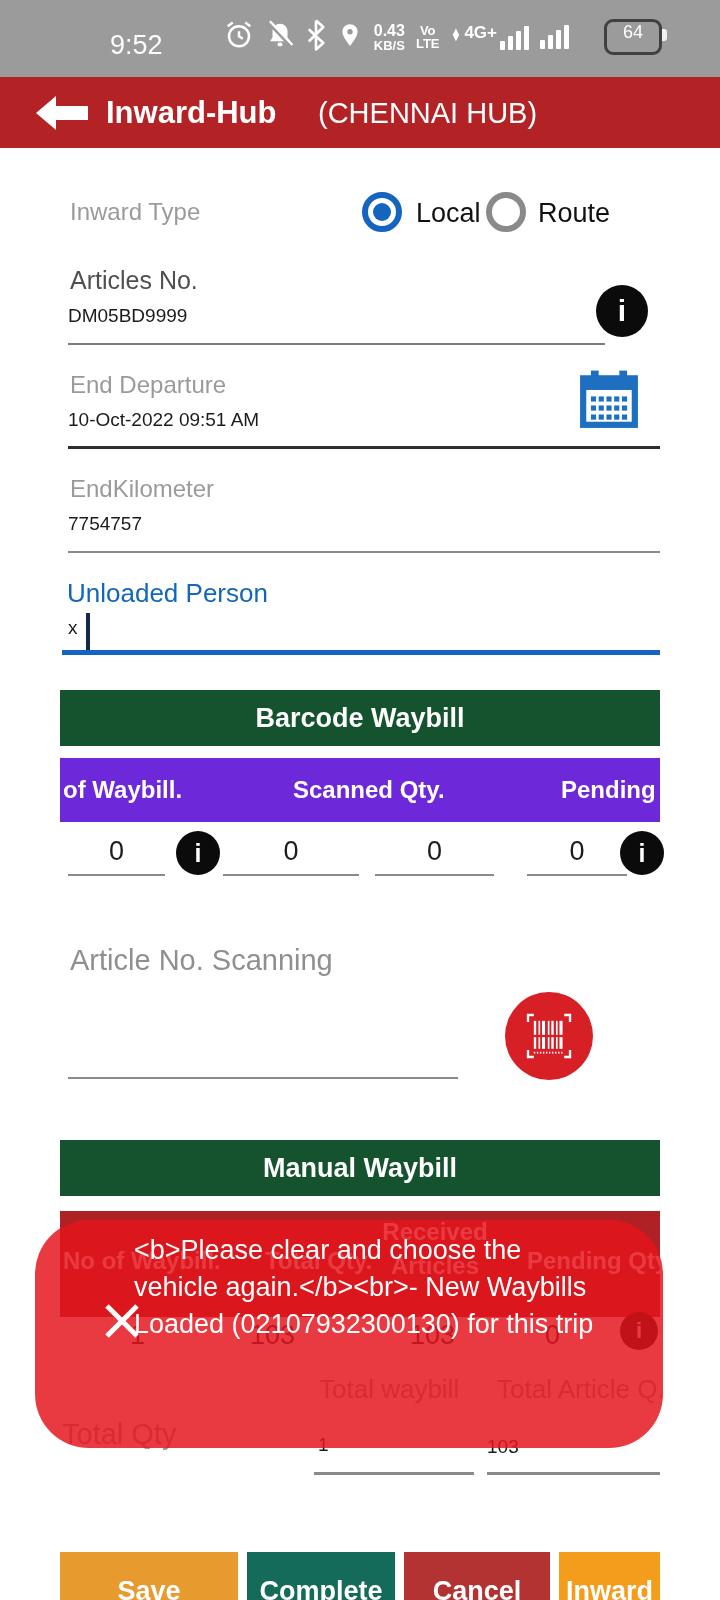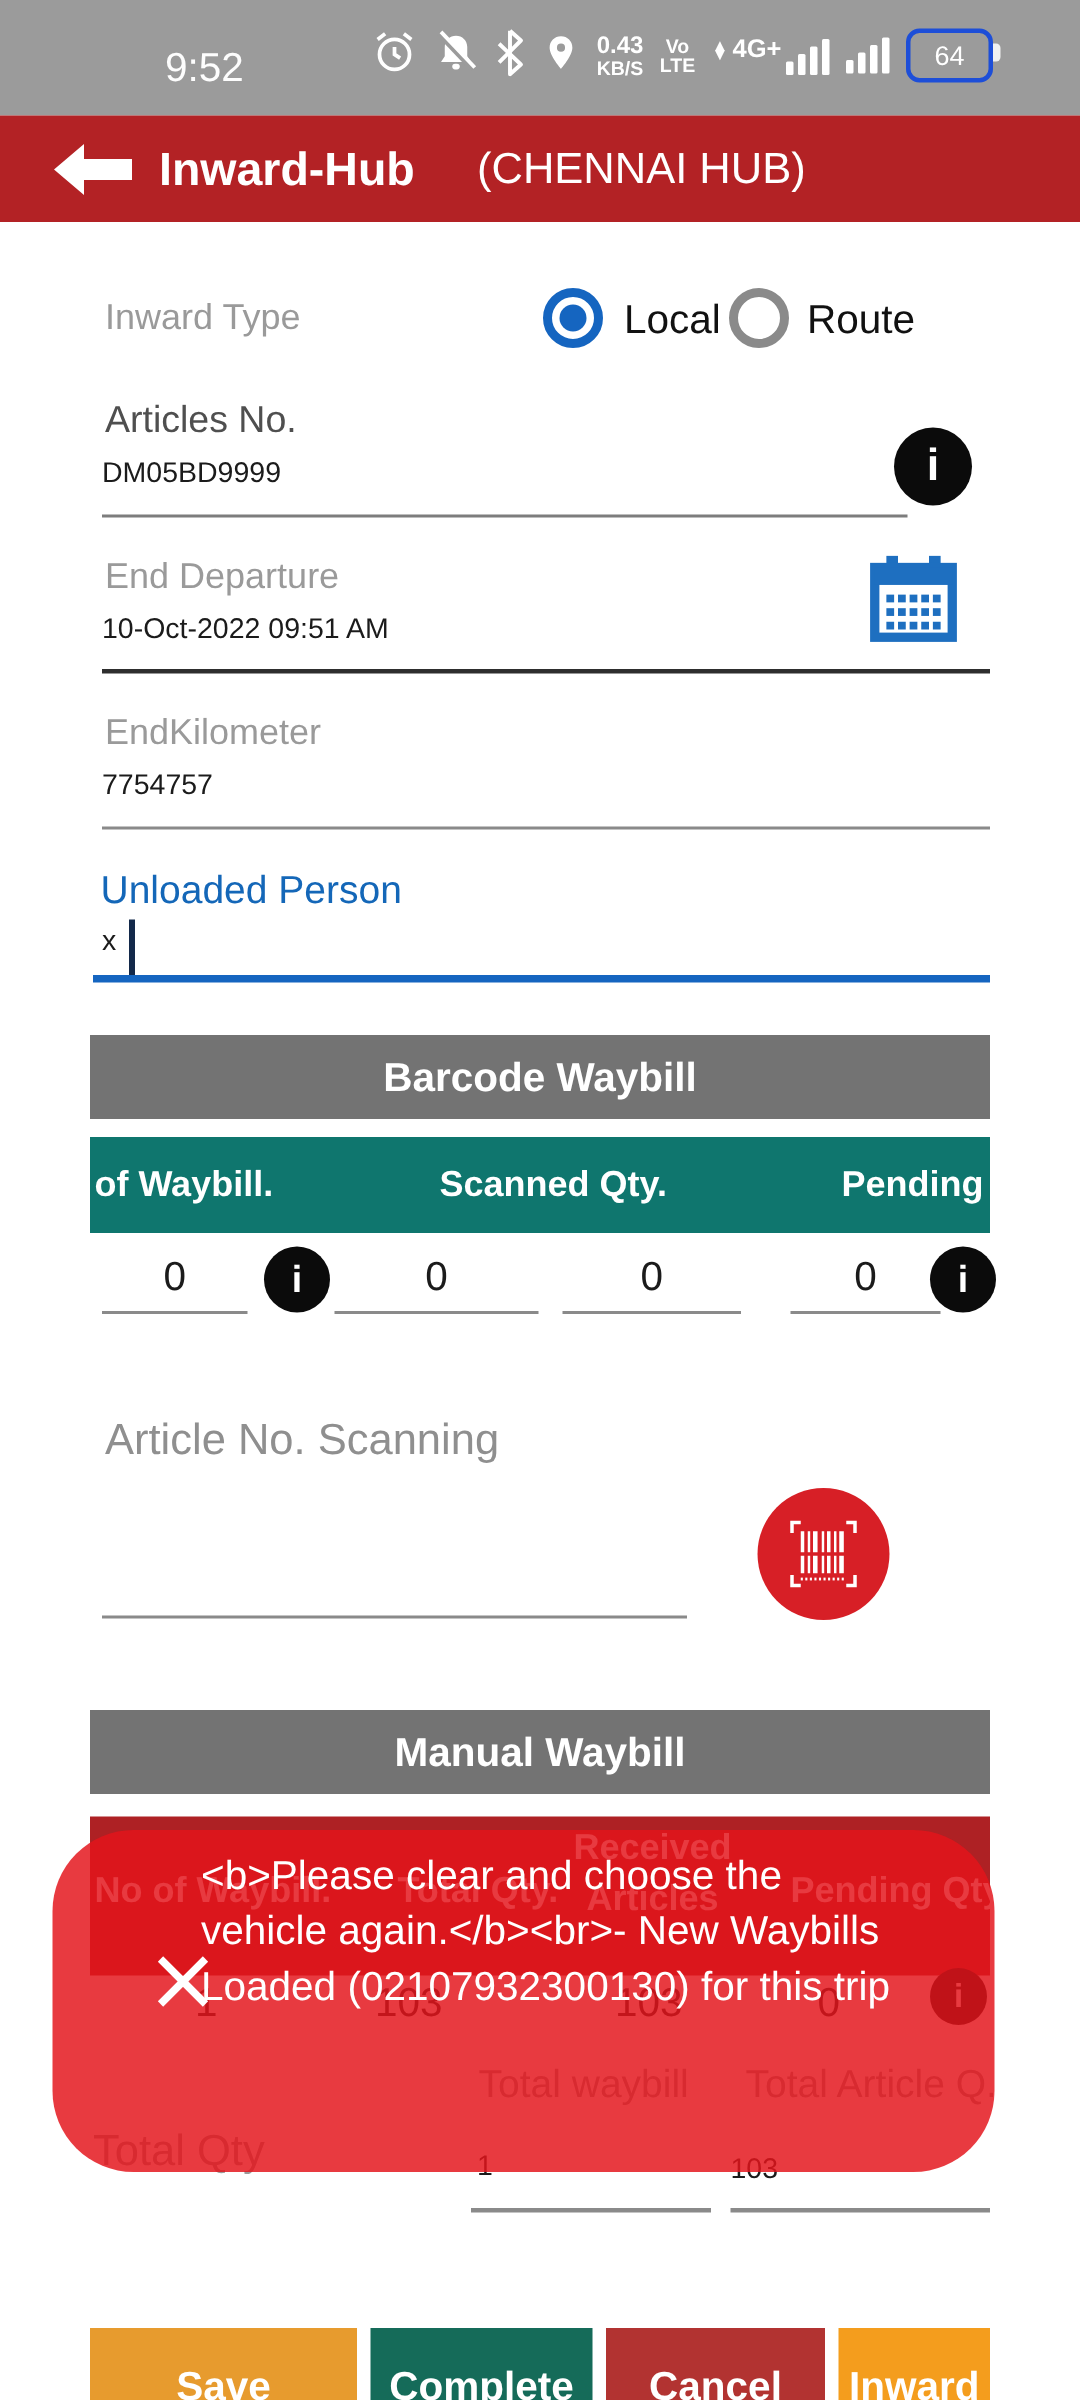--- a/index.html
+++ b/index.html
@@ -12,45 +12,45 @@
   .sb-time{position:absolute;left:110px;top:30px;font-size:27px;color:#fdfdfd;}
   .sb-icons{position:absolute;right:58px;top:0;height:74px;display:flex;align-items:center;gap:11px;}
   .sb-stack{display:flex;flex-direction:column;align-items:center;line-height:1;color:#fff;font-weight:bold;}
   .sb-stack .t1{font-size:16px;}
   .sb-stack .t2{font-size:13px;}
   .sig{display:flex;align-items:flex-end;gap:3px;}
   .sig i{display:block;width:5px;background:#fff;border-radius:1px;}
   .net-grp{display:flex;align-items:flex-end;gap:3px;}
   .net-lbl{font-size:17px;font-weight:bold;color:#fff;line-height:1;margin-bottom:9px;}
   .updown{font-size:11px;line-height:0.55;color:#fff;margin-bottom:10px;text-align:center;}
-  .battery{width:52px;height:30px;border:3px solid #1d4ed8;border-radius:9px;display:flex;
-    align-items:center;justify-content:center;font-size:18px;color:#fff;position:relative;}
+  .battery{width:52px;height:30px;border:3px solid #404040;border-radius:9px;display:flex;
+    align-items:flex-start;justify-content:center;font-size:18px;color:#fff;position:relative;margin-left:24px;}
   .battery:after{content:"";position:absolute;right:-8px;top:7px;width:5px;height:12px;background:#f1f1f1;border-radius:0 3px 3px 0;}
   
   .app-bar{position:absolute;left:0;top:77px;width:720px;height:71px;background:#b32225;}
   .app-title{position:absolute;left:106px;top:18px;font-size:31px;font-weight:bold;color:#fff;}
   .app-sub{position:absolute;left:318px;top:20px;font-size:29px;color:#fff;}
   
   .lbl{font-size:24px;color:#9a9a9a;}
   .lbl-dark{font-size:25px;color:#4f4f4f;}
   .lbl-blue{font-size:26px;color:#1467b8;}
   .val{font-size:19px;color:#1b1b1b;}
   .uline{position:absolute;background:#8a8a8a;height:2px;}
   
   .radio{position:absolute;width:40px;height:40px;border-radius:50%;box-sizing:border-box;}
   .radio.sel{border:6px solid #1565c0;}
   .radio.sel:after{content:"";position:absolute;left:5px;top:5px;width:18px;height:18px;border-radius:50%;background:#1565c0;}
   .radio.unsel{border:6px solid #8a8a8a;}
   .radio-lbl{position:absolute;font-size:27px;color:#111;}
   
   .info{border-radius:50%;background:#0b0b0b;color:#fff;display:flex;align-items:center;justify-content:center;font-weight:bold;}
   
-  .banner{position:absolute;left:60px;width:600px;background:#737373;color:#fff;display:flex;
+  .banner{position:absolute;left:60px;width:600px;background:#14532d;color:#fff;display:flex;
     align-items:center;justify-content:center;font-weight:bold;font-size:27px;}
-  .thead{position:absolute;left:60px;width:600px;background:#0f766e;overflow:hidden;}
+  .thead{position:absolute;left:60px;width:600px;background:#6d28d9;overflow:hidden;}
   .th{position:absolute;color:#fff;font-weight:bold;font-size:24px;white-space:nowrap;}
   .cellval{position:absolute;text-align:center;font-size:27px;color:#1b1b1b;}
   
   .toast{position:absolute;left:35px;top:1220px;width:628px;height:228px;border-radius:54px;
     background:rgba(227,20,28,0.84);}
   .toast-msg{position:absolute;left:99px;top:12px;width:478px;font-size:27px;line-height:37px;color:#fff;}
   
   .btn{position:absolute;top:1552px;height:92px;color:#fff;font-weight:bold;font-size:27px;text-align:center;}
   .btn span{display:inline-block;margin-top:24px;}
   .ghost-lbl{position:absolute;font-size:26px;color:#9a9a9a;white-space:nowrap;}

